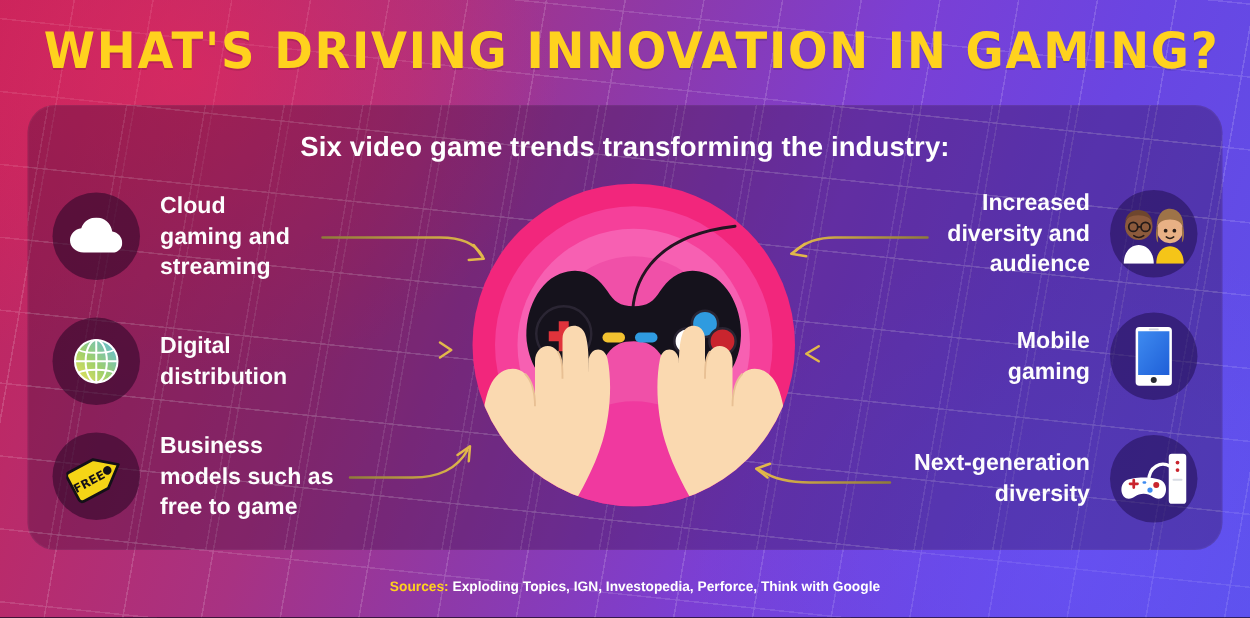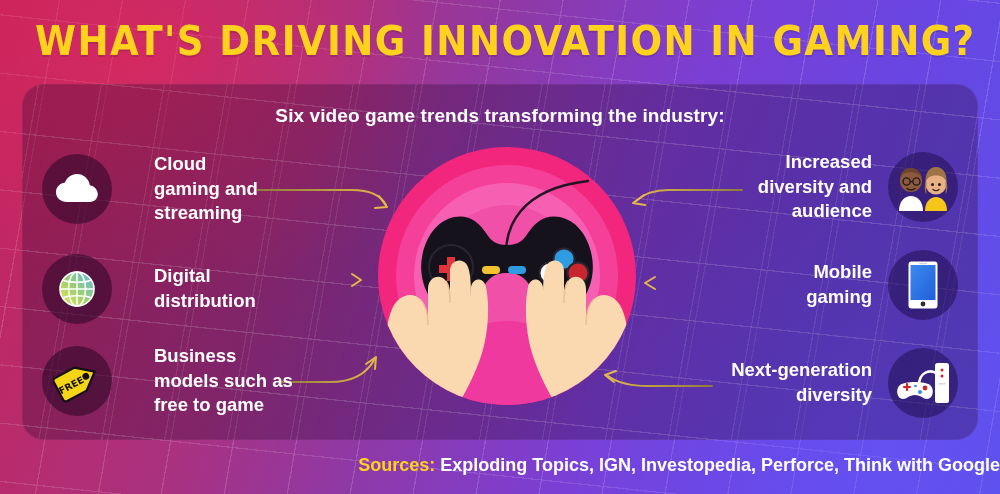--- a/index.html
+++ b/index.html
@@ -81,38 +81,37 @@
       repeating-linear-gradient(100deg, rgba(255,255,255,.9) 0 1.2px, rgba(255,255,255,0) 1.2px 62px),
       repeating-linear-gradient(6deg,  rgba(255,255,255,.8) 0 1.2px, rgba(255,255,255,0) 1.2px 58px);
   }
 
   .subtitle {
     position: absolute;
     left: 0; right: 0; top: 105px;
     text-align: center;
     color: #ffffff;
     font-weight: 700;
-    font-size: 19px;
+    font-size: 22px;
     letter-spacing: .1px;
   }
 
   
   .item {
     position: absolute;
     display: flex;
     align-items: center;
     gap: 16px;
   }
   .item-label {
     color: #fdfdfd;
     font-size: 18.5px;
     font-weight: 600;
     line-height: 1.33;
     white-space: pre-line;
-    margin-left: 26px;
   }
   .item.left  { left: 42px; }
   .item.right { right: 42px; flex-direction: row-reverse; }
   .item.right .item-label { text-align: right; }
 
   .icon-circle {
     width: 70px; height: 70px;
     border-radius: 50%;
     flex: 0 0 70px;
     display: flex;
@@ -139,22 +138,22 @@
   .ring3 { inset: 58px;  background: #F050A8; }
   .art-svg { position: absolute; inset: 0; }
 
   
   .connectors { position: absolute; inset: 0; pointer-events: none; }
 
   
   .sources {
     position: absolute;
     left: 16px; right: 0; bottom: 18px;
-    text-align: right;
-    font-size: 18px;
+    text-align: center;
+    font-size: 11px;
     font-weight: 700;
     color: #ffffff;
   }
   .sources .lbl { color: #FFD21E; }
 </style>
 </head>
 <body>
 
 <div id="infographic">
   <div class="grid"></div>

